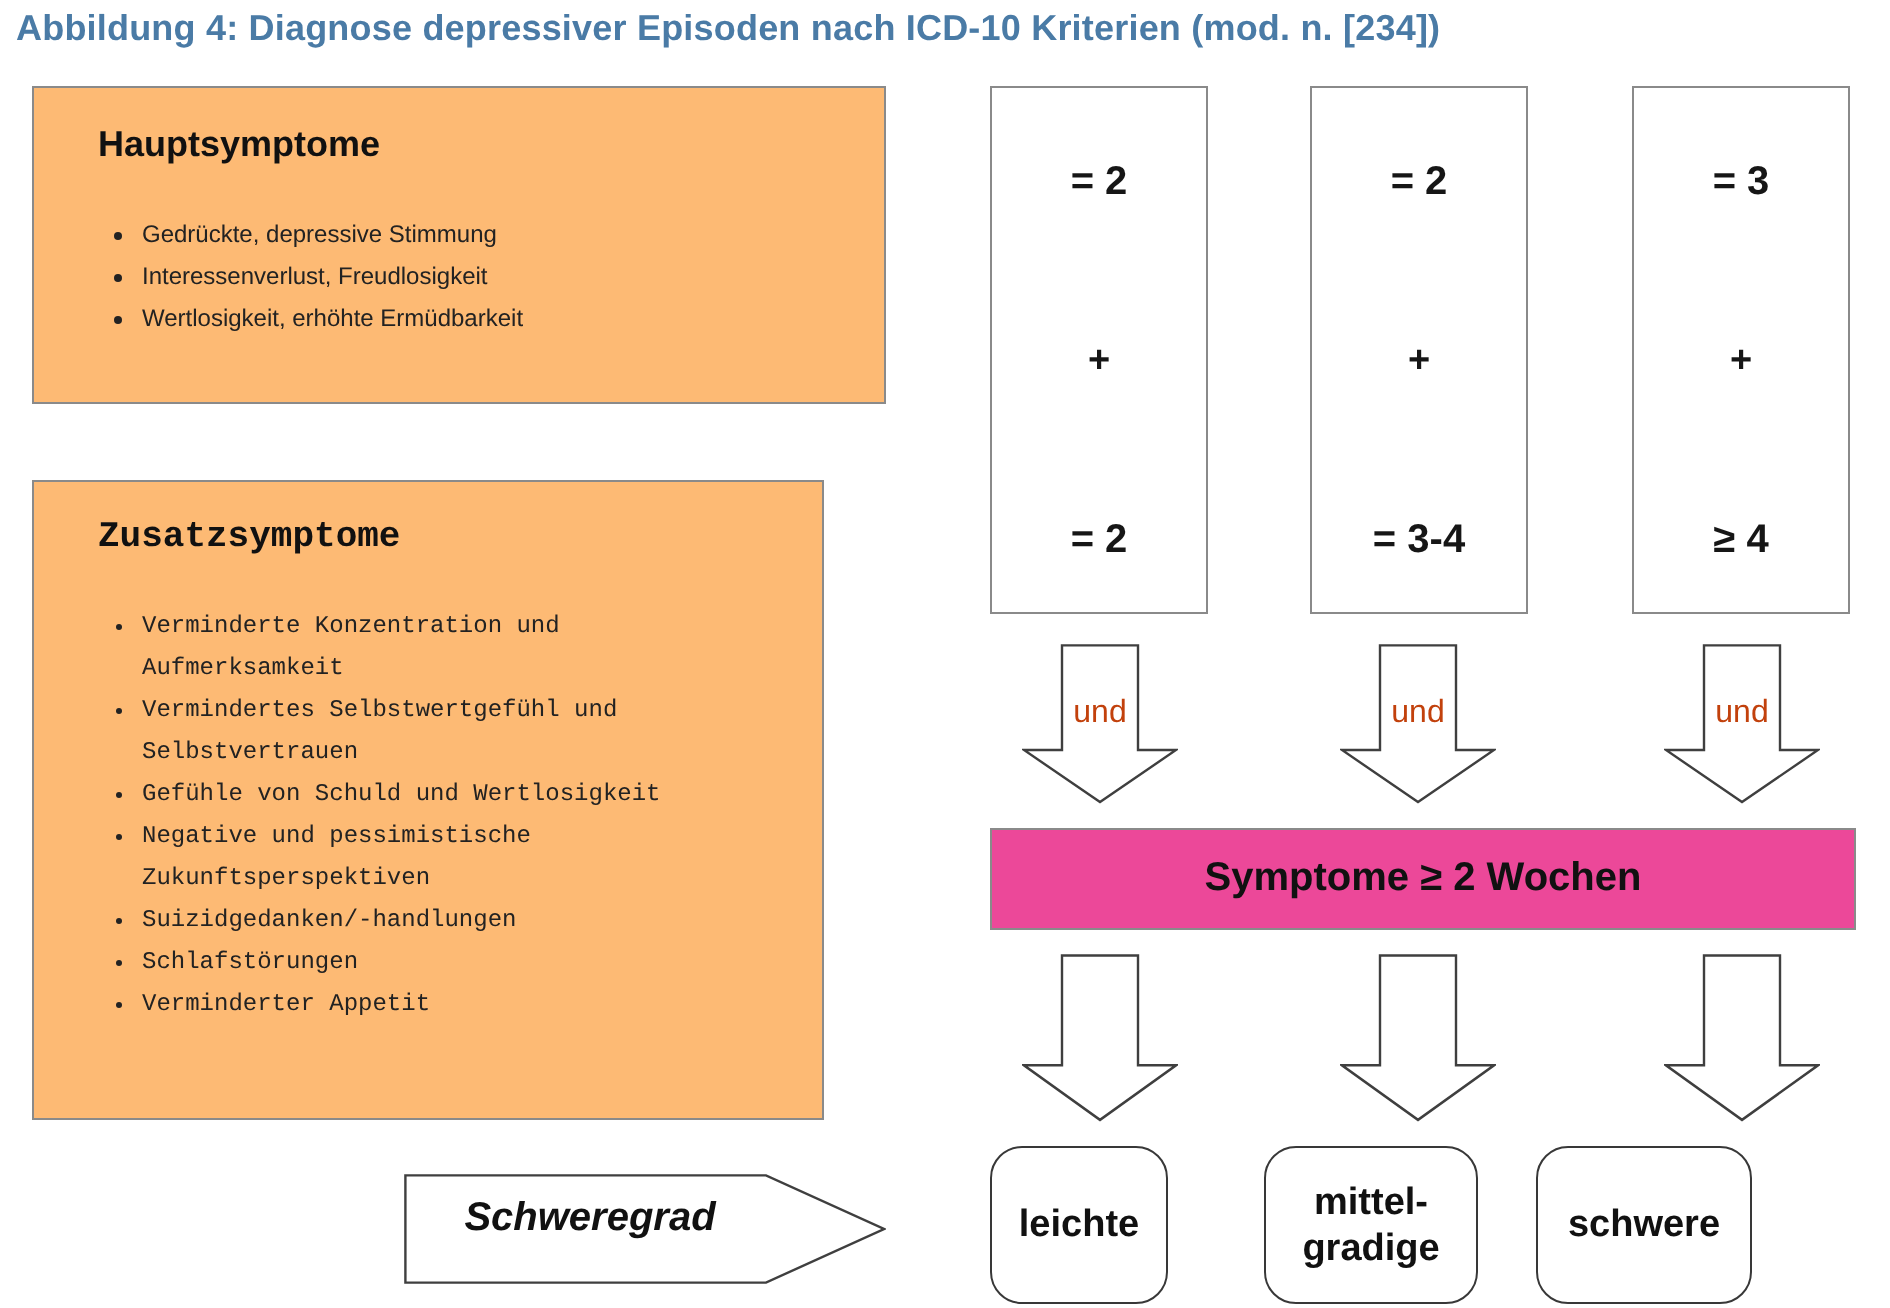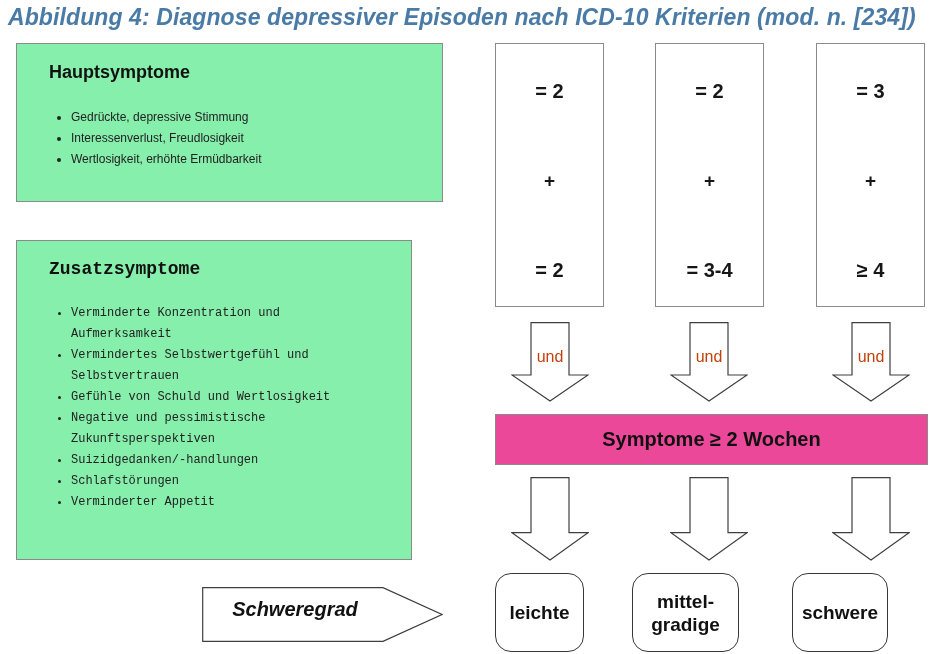--- a/index.html
+++ b/index.html
@@ -8,25 +8,25 @@
     --shape-border:#3f3f3f;
     --text-dark:#1c1c1c;
   }
   html,body{margin:0;padding:0;background:#fff;}
   .canvas{
     position:relative;width:945px;height:654px;background:#fff;overflow:hidden;
     font-family:"Liberation Sans",sans-serif;color:var(--text-dark);
   }
   .fig-title{
     position:absolute;left:8px;top:4px;width:920px;
-    font-size:23px;font-weight:bold;color:var(--title-blue);letter-spacing:.1px;font-style:italic;
+    font-size:18px;font-weight:bold;color:var(--title-blue);letter-spacing:.1px;
   }
   
   .sym-box{
-    position:absolute;background:#86efac;border:1.5px solid var(--box-border);
+    position:absolute;background:#fdba74;border:1.5px solid var(--box-border);
     box-sizing:border-box;
   }
   .sym-box h2{
     margin:18px 0 0 32px;font-size:18px;font-weight:bold;color:#111;
   }
   .sym-box ul{
     margin:24px 0 0 0;padding:0 14px 0 54px;list-style:disc outside;
   }
   .sym-box li{
     font-size:12px;line-height:21px;color:#222;white-space:pre-line;
@@ -161,15 +161,15 @@
   <div class="sev-pointer">
     <svg width="241" height="55" viewBox="0 0 241 55">
       <polygon class="shape-outline" points="0.7,0.7 181,0.7 240,27.5 181,54.3 0.7,54.3"></polygon>
     </svg>
     <span class="pointer-label">Schweregrad</span>
   </div>
 
   <div class="sev-box" style="left:495px;width:89px">leichte</div>
   <div class="sev-box" style="left:632px;width:107px">mittel-
 gradige</div>
-  <div class="sev-box" style="left:792px;width:96px">schwere</div>
+  <div class="sev-box" style="left:768px;width:108px">schwere</div>
 
 </div>
 
 </body></html>

